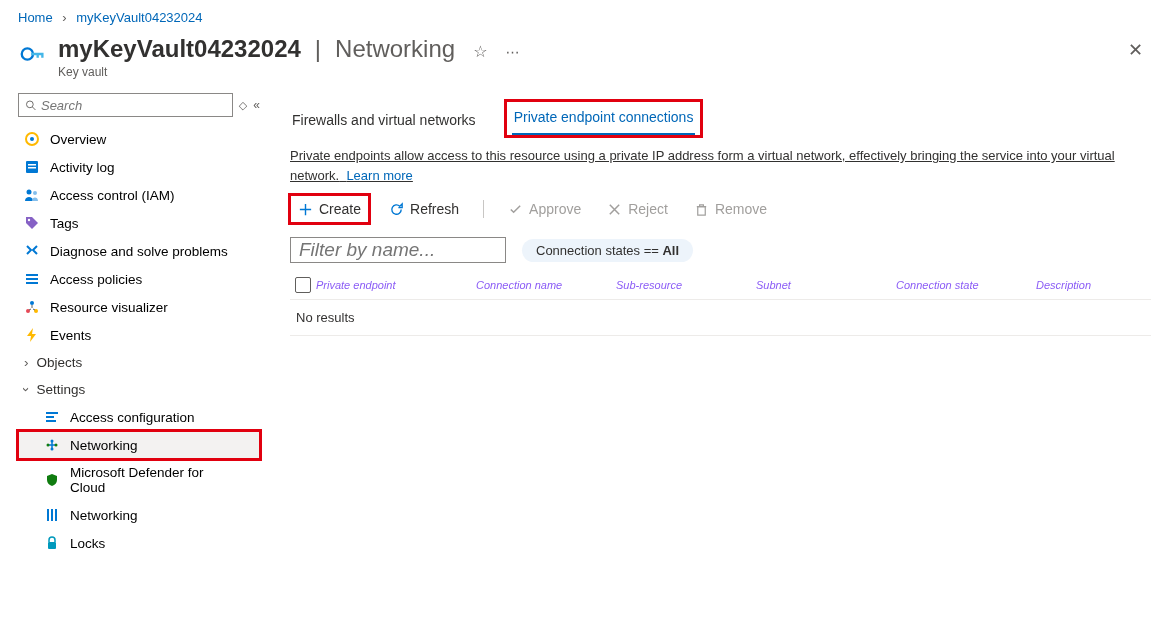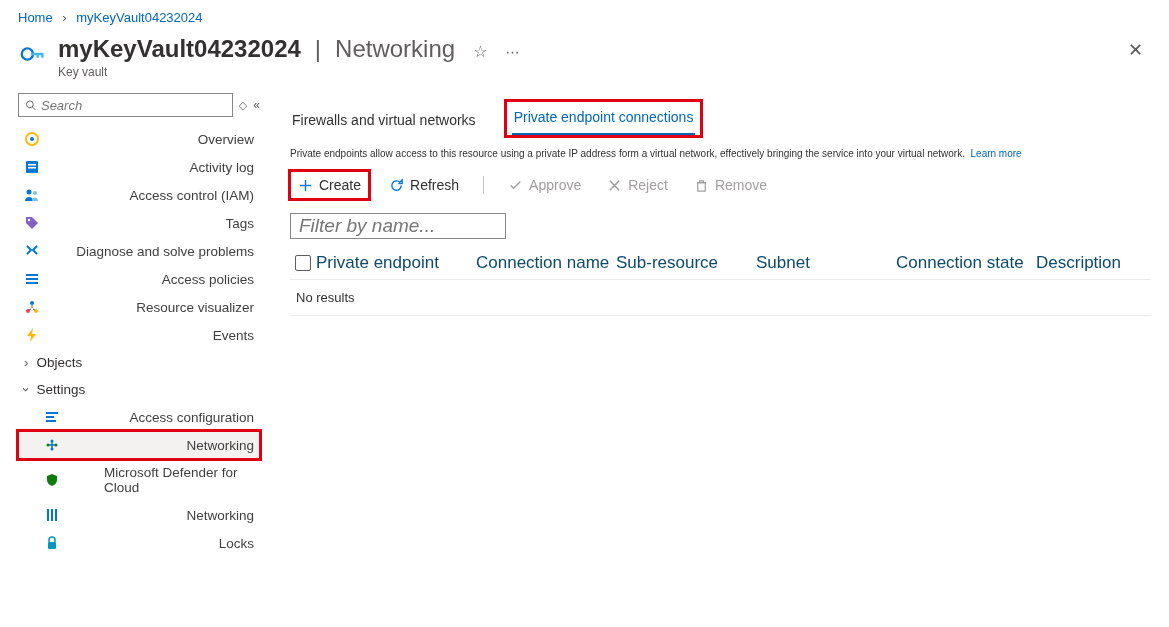--- a/index.html
+++ b/index.html
@@ -22,48 +22,48 @@
 
   .columns { display: flex; }
   .sidebar { width: 260px; padding: 4px 0 10px 18px; }
   .search-row { display:flex; align-items:center; gap:6px; margin-bottom:8px;justify-content:center;}
   .search-box { flex:1; display:flex; align-items:center; border:1px solid #8a8886; height:24px; padding:0 6px; }
   .search-box svg { width:13px; height:13px; margin-right:4px; }
   .search-box input { border:none; outline:none; font-size:13px; width:100%; font-style: italic; color:#605e5c; }
   .chev-sm { color:#605e5c; font-size:11px; cursor:pointer; }
   .dbl-chev { color:#605e5c; font-size:12px; cursor:pointer; }
 
-  .nav-item { display:flex; align-items:center; gap:10px; padding:6px 6px; cursor:pointer; font-size:13.5px; color:#404040;justify-content:space-between; }
+  .nav-item { display:flex; align-items:center; gap:10px; padding:6px 6px; cursor:pointer; font-size:13.5px; color:#000000; }
   .nav-item .icon { width:16px; height:16px; display:flex; align-items:center; justify-content:center; }
   .nav-sub .nav-item { padding-left: 26px; }
   .nav-item.selected { background:#f3f2f1; }
   .nav-group-hdr { display:flex; align-items:center; gap:8px; padding:6px 6px; cursor:pointer; font-size:13.5px; }
 
   .redbox { outline: 3px solid #e1000f; outline-offset: -1px; }
 
   .main { flex:1; padding: 0 18px 10px 30px; }
   .tabs { display:flex; gap:28px; margin:12px 0 10px; align-items:flex-end; }
   .tab { padding: 6px 2px 8px; font-size:14px; cursor:pointer; color:#323130; }
   .tab.active { color:#0067b8; border-bottom:3px solid #0067b8; font-weight: 400;}
   .tab-hl { padding: 2px 6px 0px; }
-  .desc { font-size: 10px; color:#323130; line-height: 1.5; margin: 6px 0 10px; }
+  .desc { font-size: 13px; color:#323130; line-height: 1.5; margin: 6px 0 10px; text-decoration: underline; }
   .toolbar { display:flex; align-items:center; gap:14px; margin-bottom: 14px; }
   .tool-btn { display:flex; align-items:center; gap:6px; font-size:14px; padding:4px 6px; cursor:pointer; }
   .tool-btn.disabled { color:#a19f9d; cursor:default;}
   .tool-sep { width:1px; height:18px; background:#c8c6c4; margin: 0 4px;}
   .toolbar svg { width:15px; height:15px; }
   .create-hl { padding: 2px 2px; }
 
   .filter-row { display:flex; align-items:center; gap:16px; margin-bottom:8px;}
   .filter-input { border:1px solid #8a8886; height:26px; width:216px; padding:0 8px; font-size:19px; font-style: italic; color:#605e5c; outline:none; }
   .pill { background:#edf4fb; color:#323130; border-radius: 14px; padding:4px 14px; font-size:13px; }
   .pill b { font-weight:700; }
 
   .tbl-head { display:flex; align-items:center; gap:0; border-bottom:1px solid #edebe9; padding:6px 0;}
-  .th { font-size:17px; color:#0c4a6e;}
+  .th { font-size:11px; color:#8b5cf6;font-style:italic;}
   .chk { width:26px; display:flex; justify-content:center;}
   .chk-box { width:16px; height:16px; border:1px solid #605e5c; border-radius:2px;}
   .col-pe { width: 160px; }
   .col-cn { width: 140px; }
   .col-sr { width: 140px; }
   .col-sn { width: 140px; }
   .col-cs { width: 140px; }
   .col-de { flex:1; }
   .no-results { padding: 10px 6px; color:#323130; border-bottom:1px solid #edebe9;}
 
@@ -305,20 +305,23 @@
         <svg viewBox="0 0 16 16">
             <rect x="4" y="5" width="8" height="9" fill="none" stroke="#a19f9d" stroke-width="1.3"></rect>
             <path d="M3 5h10M6 5V3h4v2" fill="none" stroke="#a19f9d" stroke-width="1.3"></path>
           </svg>
         <span>Remove</span>
       </div>
     </div>
 
     <div class="filter-row">
       <input class="filter-input" placeholder="Filter by name..." style="">
+      <div class="pill">
+        <span>Connection states == </span><b>All</b>
+      </div>
     </div>
 
     <div class="tbl-head">
       <div class="chk">
           <div class="chk-box"></div>
         </div>
       <div class="th col-pe">Private endpoint</div>
       <div class="th col-cn">Connection name</div>
       <div class="th col-sr">Sub-resource</div>
       <div class="th col-sn">Subnet</div>

